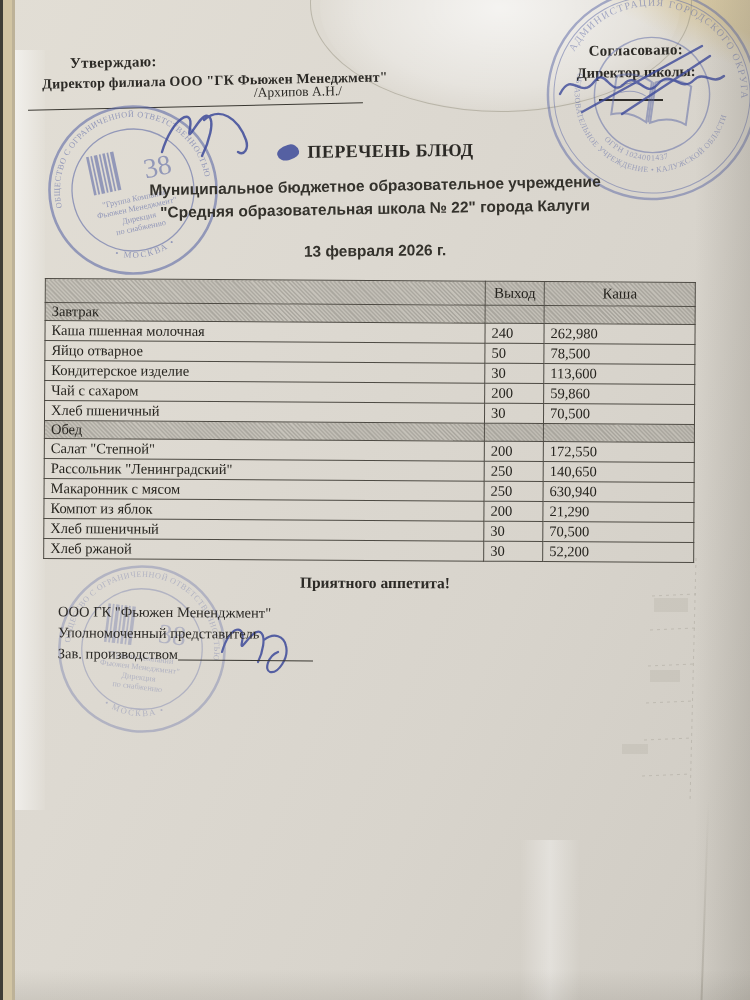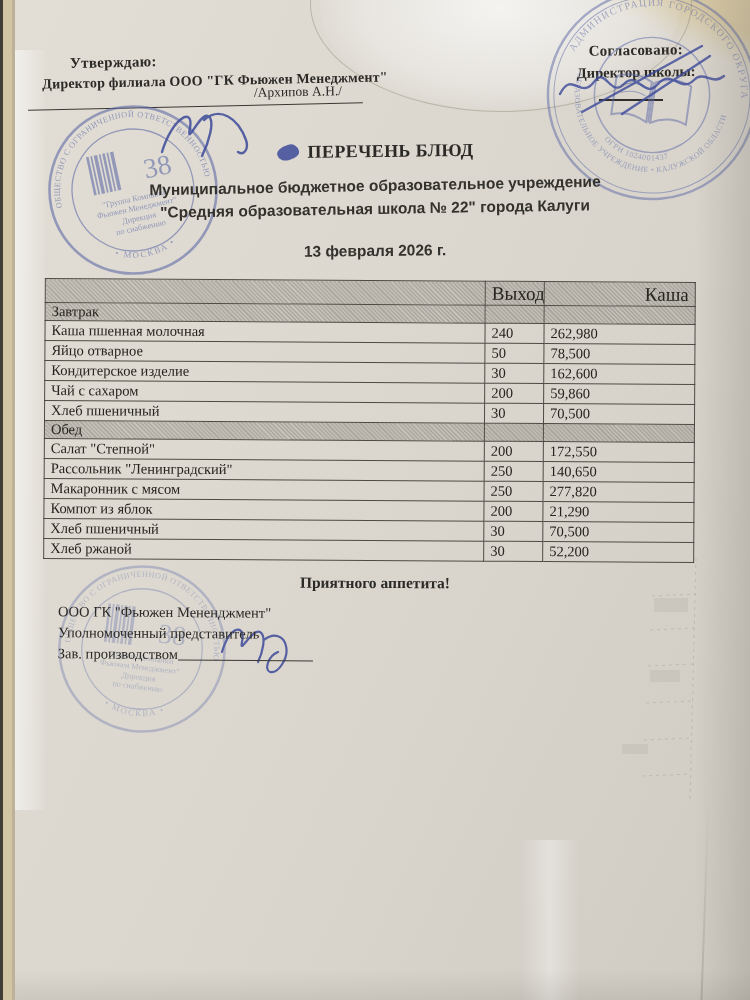--- a/index.html
+++ b/index.html
@@ -102,21 +102,21 @@
     position:absolute;left:44px;top:280px;width:650px;border-collapse:collapse;
     transform:rotate(.35deg);font-size:14.5px;color:#26241f;table-layout:fixed;
   }
   .menu-table td,.menu-table th{
     border:1.3px solid #4e4b44;padding:0 6px;height:19px;font-weight:normal;
     overflow:hidden;white-space:nowrap;
   }
   .menu-table .hdr td{height:23px;}
   .menu-table .sect td{height:15px;}
   .num{text-align:left;}
-  .hdr-cell{text-align:right;font-size:19px;}
+  .hdr-cell{text-align:center;font-size:15px;}
   .shade{
     background-image:repeating-linear-gradient(45deg,rgba(88,86,78,.38) 0 1.5px,rgba(145,142,132,.28) 1.5px 3px);
   }
 
   .bon{position:absolute;left:0;right:0;top:574px;text-align:center;
     font-weight:bold;font-size:15.5px;transform:rotate(.2deg);}
 
   .footer{position:absolute;left:58px;top:602px;font-size:14.5px;line-height:21px;transform:rotate(.4deg);}
   .footer-line{position:absolute;left:178px;top:660px;width:135px;height:1.2px;background:#3a3832;transform:rotate(.4deg);}
 
@@ -241,21 +241,21 @@
         <td class="num">262,980</td>
       </tr>
       <tr>
         <td>Яйцо отварное</td>
         <td class="num">50</td>
         <td class="num">78,500</td>
       </tr>
       <tr>
         <td>Кондитерское изделие</td>
         <td class="num">30</td>
-        <td class="num">162,600</td>
+        <td class="num">113,600</td>
       </tr>
       <tr>
         <td>Чай с сахаром</td>
         <td class="num">200</td>
         <td class="num">59,860</td>
       </tr>
       <tr>
         <td>Хлеб пшеничный</td>
         <td class="num">30</td>
         <td class="num">70,500</td>
@@ -271,21 +271,21 @@
         <td class="num">172,550</td>
       </tr>
       <tr>
         <td>Рассольник "Ленинградский"</td>
         <td class="num">250</td>
         <td class="num">140,650</td>
       </tr>
       <tr>
         <td>Макаронник с мясом</td>
         <td class="num">250</td>
-        <td class="num">277,820</td>
+        <td class="num">630,940</td>
       </tr>
       <tr>
         <td>Компот из яблок</td>
         <td class="num">200</td>
         <td class="num">21,290</td>
       </tr>
       <tr>
         <td>Хлеб пшеничный</td>
         <td class="num">30</td>
         <td class="num">70,500</td>

